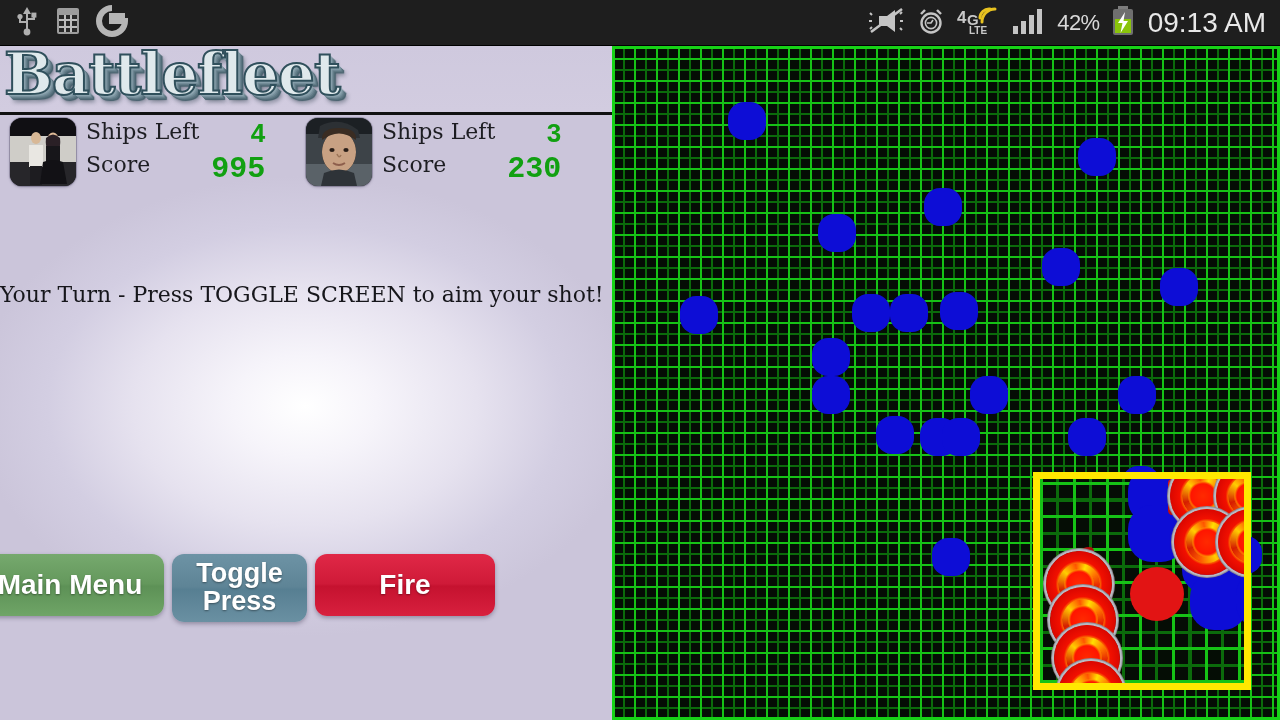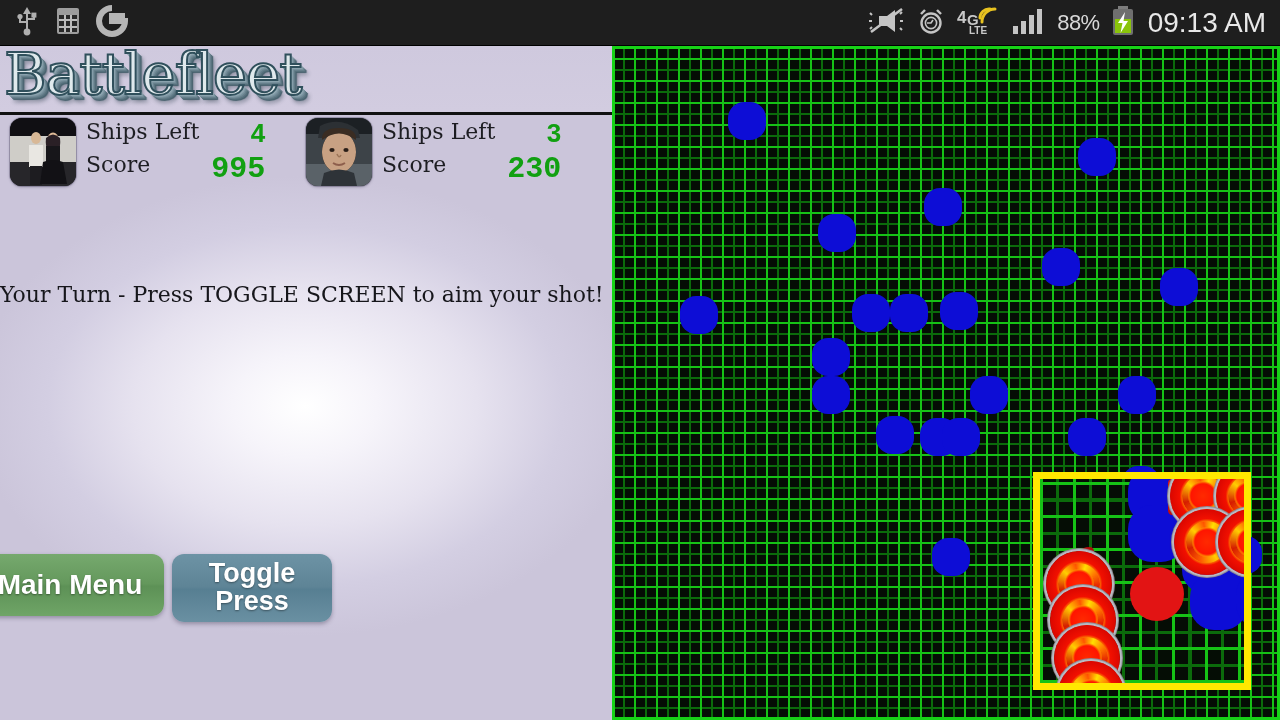--- a/index.html
+++ b/index.html
@@ -43,21 +43,21 @@
   }
   #title-bar {
     position: absolute; left:0; top: 0; width: 612px; height: 69px;
     background: linear-gradient(180deg,#cfc9de 0%, #d2cce0 100%);
     border-bottom: 3px solid #111;
     overflow: hidden;
   }
   #game-title {
     position: absolute; left: 4px; top: -6px;
     font-family: "DejaVu Serif", serif;
-    font-weight: normal;
+    font-weight: bold;
     font-size: 58px;
     letter-spacing: -1px;
     color: #dfe9ec;
     -webkit-text-stroke: 2px #30505c;
     text-shadow:
       1px 1px 0 #9fb3bd, 2px 2px 0 #8aa2ad, 3px 3px 0 #77909c,
       4px 4px 0 #667f8b, 5px 5px 0 #56707c, 6px 6px 1px #46606c,
       7px 8px 4px rgba(20,40,50,0.45);
     white-space: nowrap;
   }
@@ -110,21 +110,21 @@
     text-shadow: 0 1px 2px rgba(0,0,0,0.40);
     display: flex; align-items: center; justify-content: center; text-align: center;
     line-height: 1.02;
     box-shadow: 0 2px 4px rgba(40,35,60,0.35);
   }
   #btn-main-menu {
     width: 188px; height: 62px; font-size: 28px;
     background: linear-gradient(180deg,#76a96e 0%, #64985c 48%, #5d9156 52%, #6fa567 100%);
   }
   #btn-toggle-screen {
-    width: 160px; height: 68px; font-size: 27px;
+    width: 135px; height: 68px; font-size: 27px;
     background: linear-gradient(180deg,#6d93a5 0%, #5e8496 48%, #577f92 52%, #6a90a2 100%);
     padding: 0 4px;
   }
   #btn-fire {
     width: 180px; height: 62px; font-size: 28px;
     background: linear-gradient(180deg,#e02847 0%, #cf1a38 48%, #c5122f 52%, #d8203e 100%);
   }
 
   
   #board-wrap {
@@ -277,21 +277,21 @@
       <span class="sb-icon">
         <svg width="34" height="30" viewBox="0 0 34 30">
             <g fill="#c4c4c4">
           <rect x="1" y="20" width="5" height="8"></rect>
           <rect x="9" y="15" width="5" height="13"></rect>
           <rect x="17" y="9" width="5" height="19"></rect>
           <rect x="25" y="3" width="5" height="25"></rect>
         </g>
           </svg>
       </span>
-      <span id="sb-battpct">88%</span>
+      <span id="sb-battpct">42%</span>
       <span class="sb-icon">
         <svg width="24" height="30" viewBox="0 0 24 30">
           <rect x="7" y="0" width="10" height="4" fill="#7c7c7c"></rect>
           <rect x="2" y="3" width="20" height="26" rx="2" fill="#6f6f6f"></rect>
           <rect x="4" y="13" width="16" height="14" fill="#8ac40a"></rect>
           <path d="M14 6 L7 17 L11.5 17 L9.5 27 L17 15 L12.5 15 Z" fill="#ffffff"></path>
         </svg>
       </span>
       <span id="sb-clock">09:13 AM</span>
     </div>
@@ -360,20 +360,21 @@
     <div id="turn-status">Your Turn - Press TOGGLE SCREEN to aim your shot!</div>
 
     <div id="button-row">
       <button class="gbtn" id="btn-main-menu">Main Menu</button>
       <button class="gbtn" id="btn-toggle-screen">
         <span>
           <span>Toggle</span><br>
           <span>Press</span>
         </span>
       </button>
+      <button class="gbtn" id="btn-fire">Fire</button>
     </div>
   </div>
 
   <div id="board-wrap">
     <div id="board"></div>
     <div id="ships-layer" style="position: absolute; left: 0px; top: 0px; width: 668px; height: 674px;"></div>
     <div id="markers-layer" style="position: absolute; left: 0px; top: 0px; width: 668px; height: 674px;">
         <div class="marker miss" style="left: 116px; top: 56px; width: 38px; height: 38px;"></div>
         <div class="marker miss" style="left: 466px; top: 92px; width: 38px; height: 38px;"></div>
         <div class="marker miss" style="left: 312px; top: 142px; width: 38px; height: 38px;"></div>

